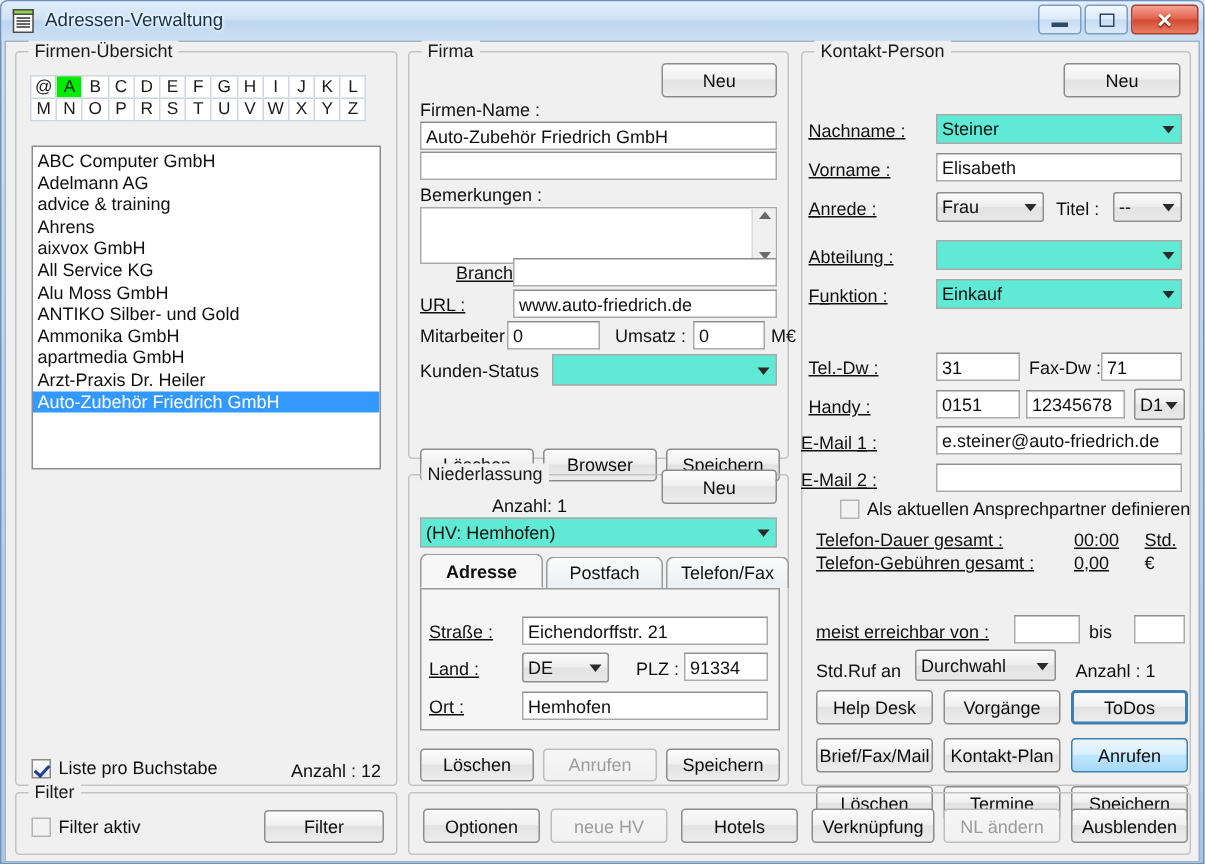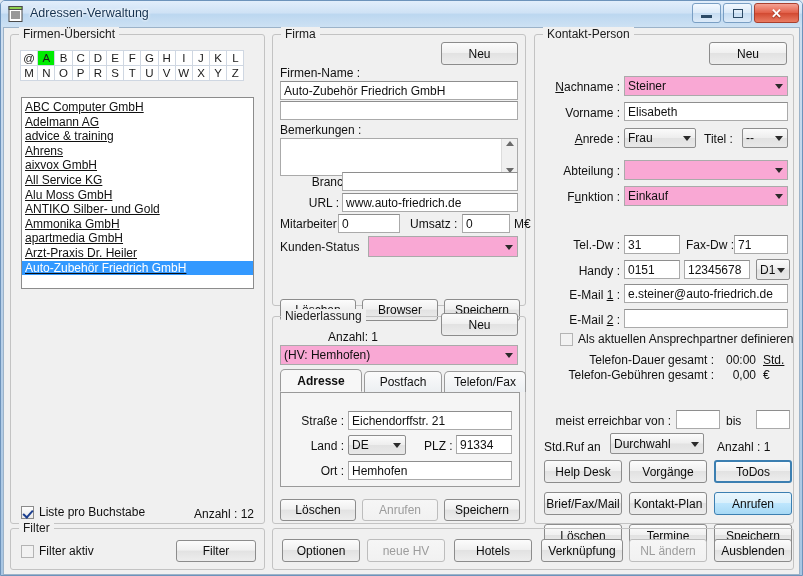--- a/index.html
+++ b/index.html
@@ -74,40 +74,40 @@
     position: absolute; top: -8px; left: 8px;
     background: #f0f0f0;
     padding: 0 4px;
     font-size: 12px;
     color: #1a1a1a;
     white-space: nowrap;
   }
 
   
   .lbl { position: absolute; font-size: 12px; color: #101010; white-space: nowrap; }
-  .lbl.r { text-align: right; }
+  .lbl.r { text-align: left; text-decoration: underline; }
   .lbl u { text-decoration: underline; }
 
   .txt {
     position: absolute;
     background: #ffffff;
     border: 1px solid #aaaaaa;
     border-top-color: #8e8e8e;
     font-size: 12px;
     font-family: "Liberation Sans", sans-serif;
     color: #101010;
     padding: 1px 3px;
     line-height: 1;
     display: flex; align-items: center;
     overflow: hidden; white-space: nowrap;
   }
 
   .combo {
     position: absolute;
-    background: #f9a8d4;
+    background: #5eead4;
     border: 1px solid #aaaaaa;
     font-size: 12px;
     display: flex; align-items: center;
     padding-left: 3px;
     overflow: hidden; white-space: nowrap;
   }
   .combo .arrow {
     position: absolute; right: 4px; top: 50%; margin-top: -2px;
     width: 0; height: 0;
     border-left: 4px solid transparent;
@@ -291,21 +291,21 @@
           <div class="cell">T</div>
           <div class="cell">U</div>
           <div class="cell">V</div>
           <div class="cell">W</div>
           <div class="cell">X</div>
           <div class="cell">Y</div>
           <div class="cell">Z</div>
         </div>
     </div>
 
-    <div class="listbox" style="left:17px; top:69px; width:233px; height:192px;text-decoration:underline;" id="company-list">
+    <div class="listbox" style="left:17px; top:69px; width:233px; height:216px;" id="company-list">
         <div class="item">ABC Computer GmbH</div>
         <div class="item">Adelmann AG</div>
         <div class="item">advice &amp; training</div>
         <div class="item">Ahrens</div>
         <div class="item">aixvox GmbH</div>
         <div class="item">All Service KG</div>
         <div class="item">Alu Moss GmbH</div>
         <div class="item">ANTIKO Silber- und Gold</div>
         <div class="item">Ammonika GmbH</div>
         <div class="item">apartmedia GmbH</div>

